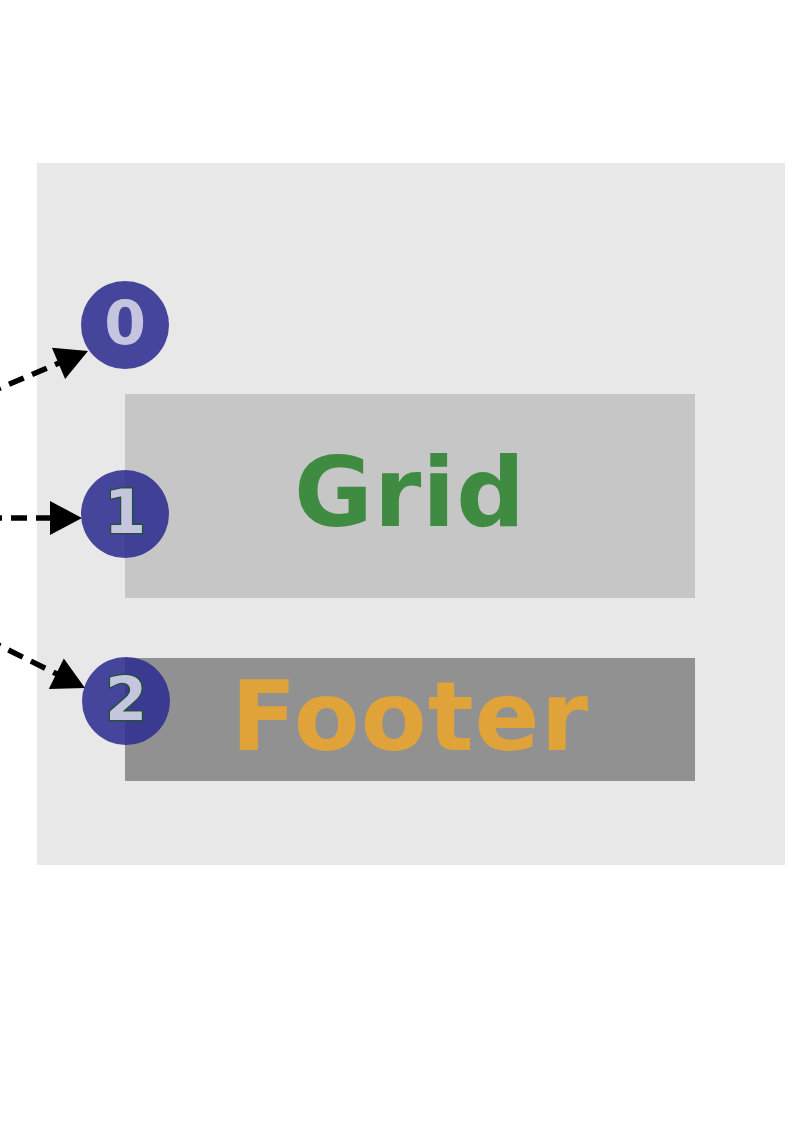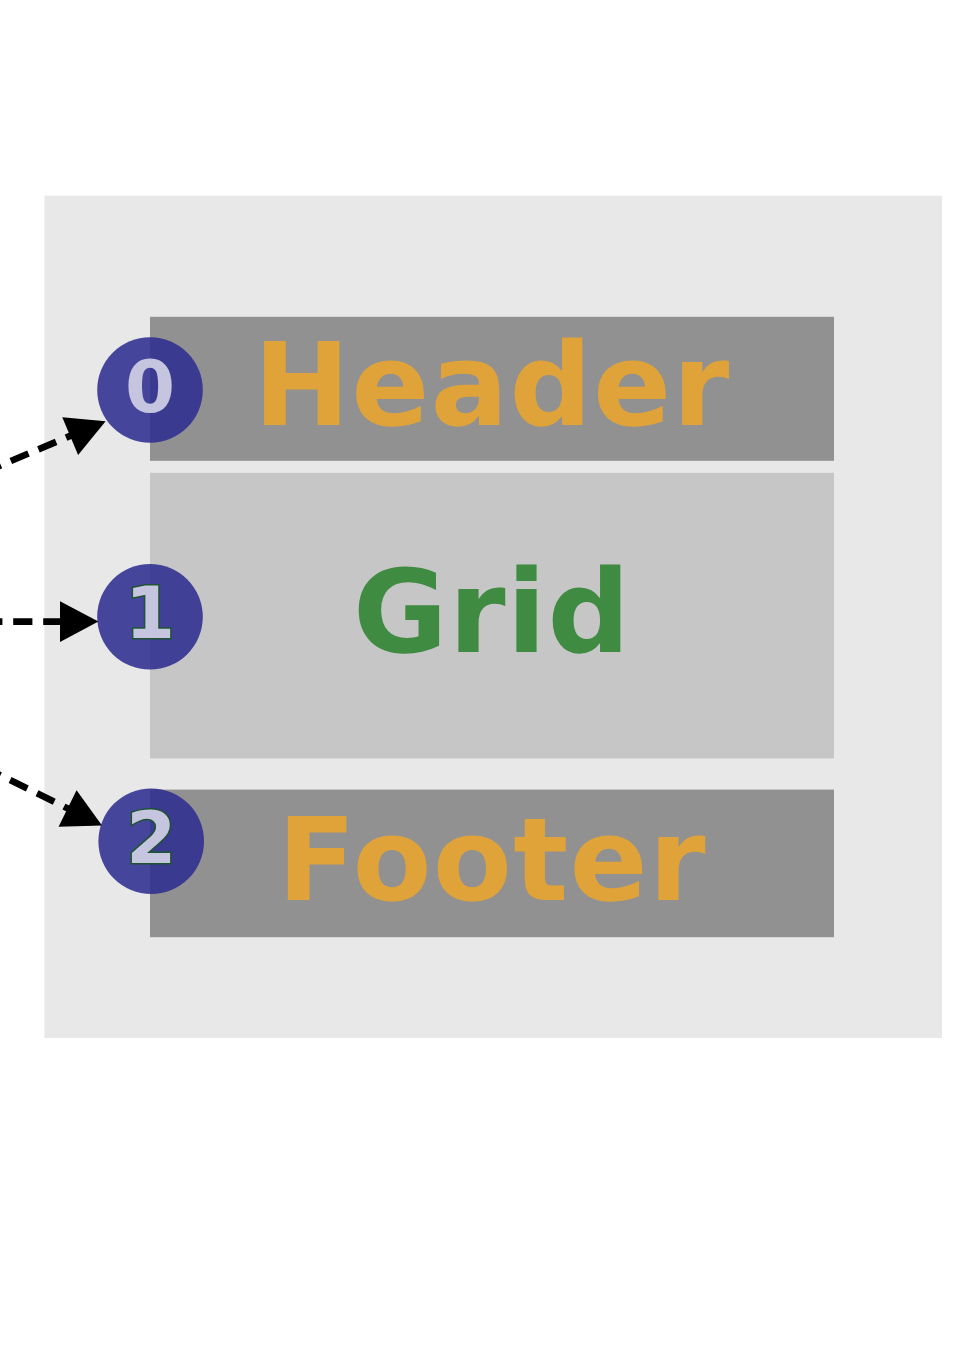--- a/index.html
+++ b/index.html
@@ -28,21 +28,21 @@
     left:37px;top:163px;
     width:748px;height:702px;
     background:var(--container-bg);
   }
   .bar{
     position:absolute;
     left:88px;width:570px;
     display:flex;align-items:center;justify-content:center;
   }
   .bar-header{top:101px;height:120px;background:var(--section-dark-bg);}
-  .bar-grid{top:231px;height:238px;background:var(--section-light-bg);}
+  .bar-grid{top:231px;height:204px;background:var(--section-light-bg);}
   .bar-footer{top:477px;height:123px;background:var(--section-dark-bg);margin-top:18px;}
   .bar-label{
     font-size:96px;
     font-weight:bold;
     letter-spacing:1px;
     line-height:1;
     transform:translateY(-3px);
   }
   .label-orange{color:var(--accent-orange);}
   .label-green{color:var(--accent-green);}
@@ -80,23 +80,20 @@
   }
   .arrows polygon{fill:var(--arrow-color);}
 </style>
 </head>
 <body>
 
 <div class="canvas">
 
   <div class="layout-container">
 
-    <div class="bar bar-header">
-      <span class="bar-label label-orange">Header</span>
-    </div>
 
     <div class="bar bar-grid">
       <span class="bar-label label-green">Grid</span>
     </div>
 
     <div class="bar bar-footer">
       <span class="bar-label label-orange">Footer</span>
     </div>
 
   </div>

